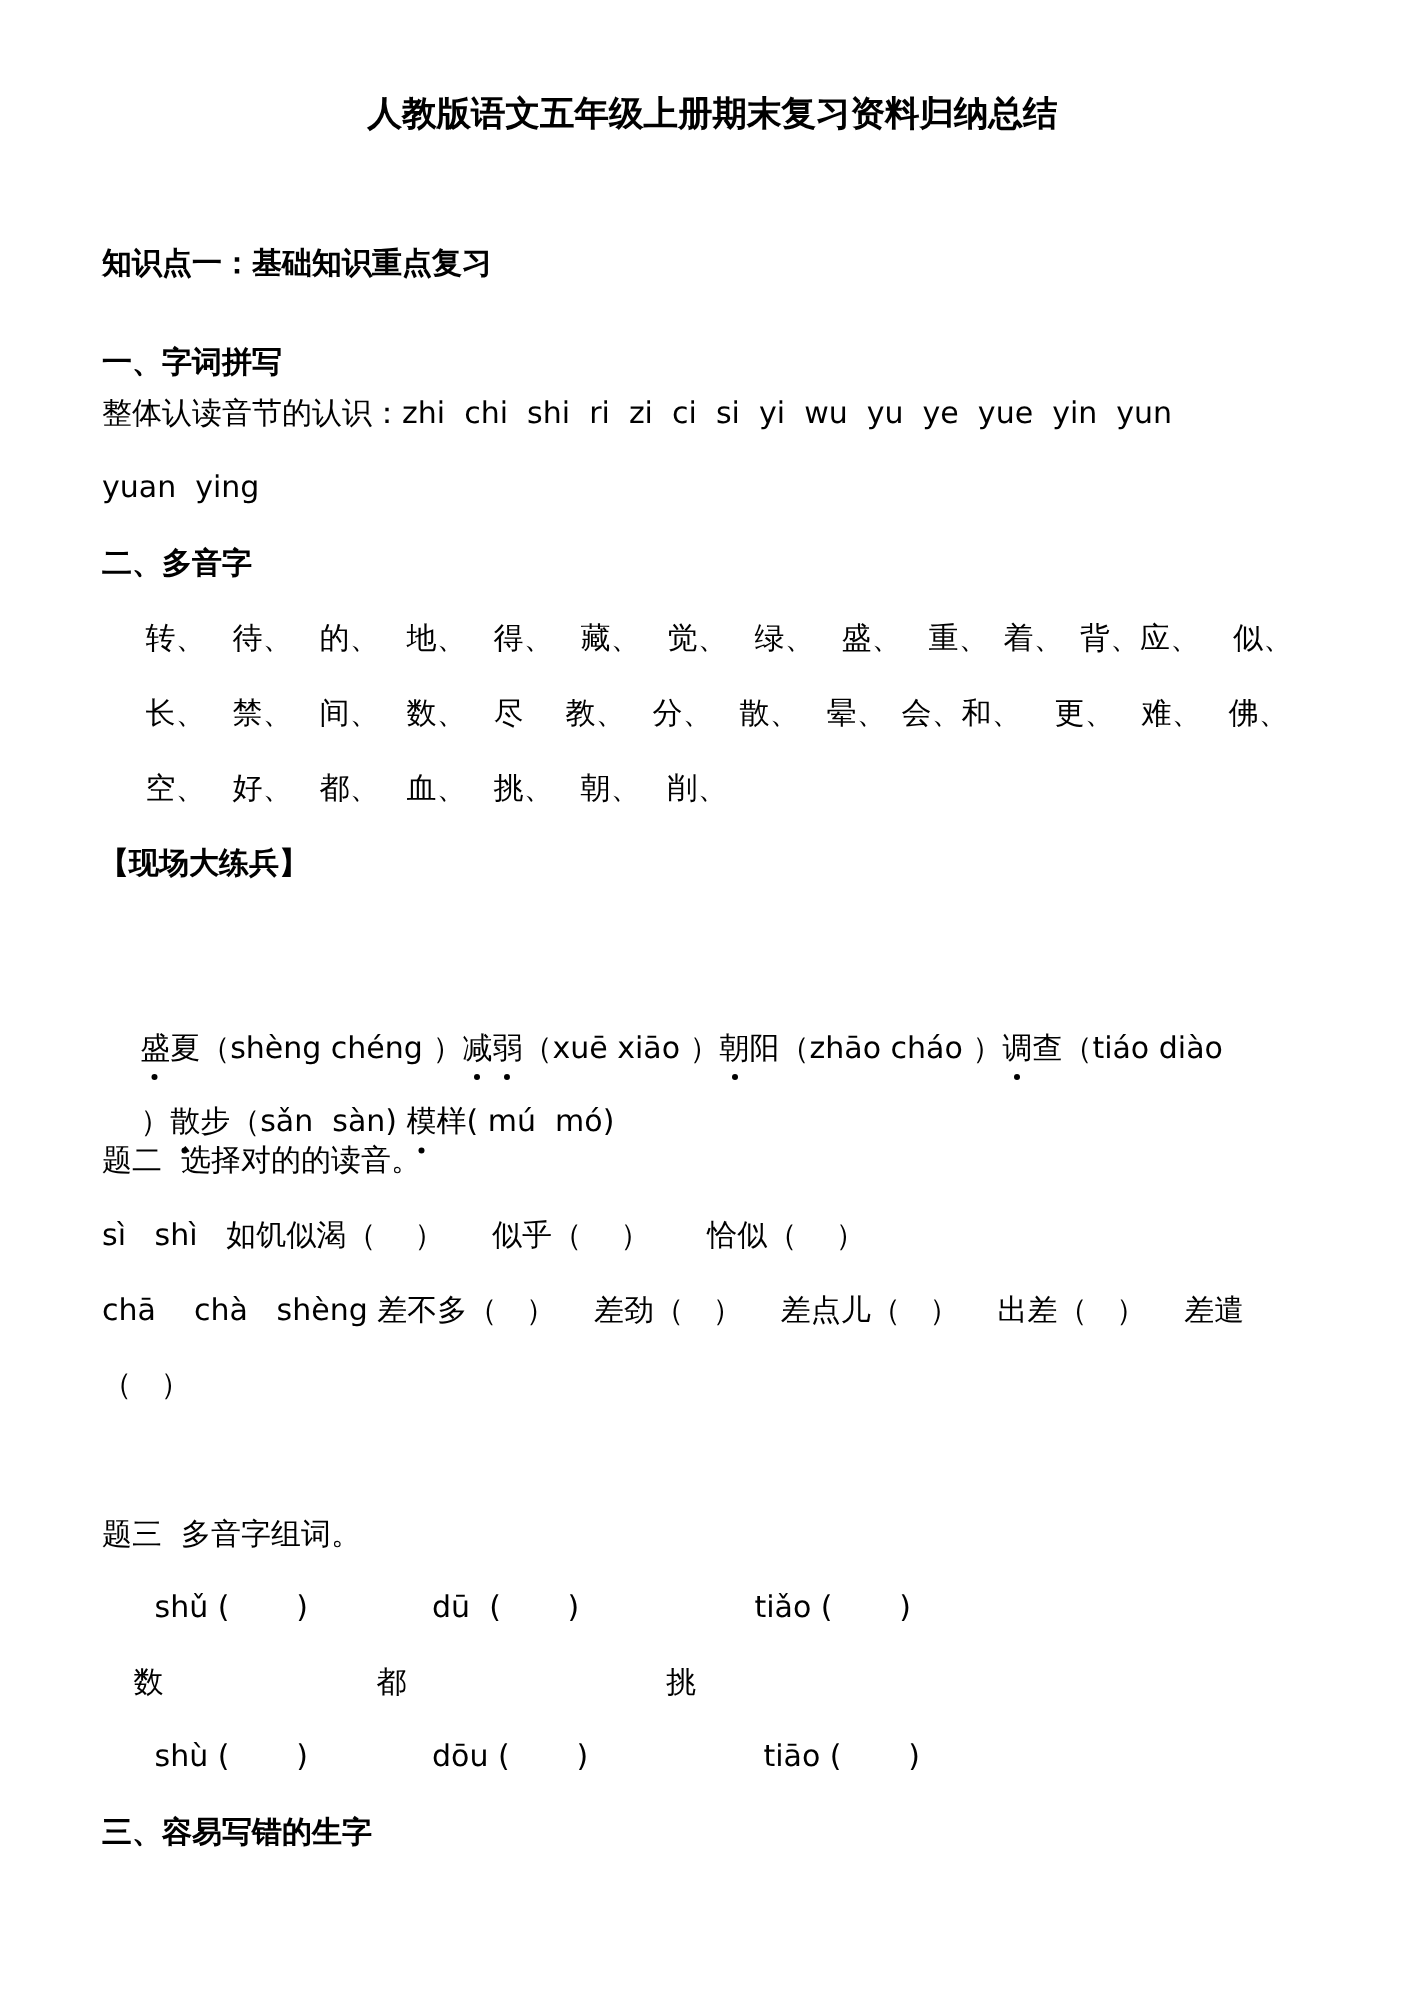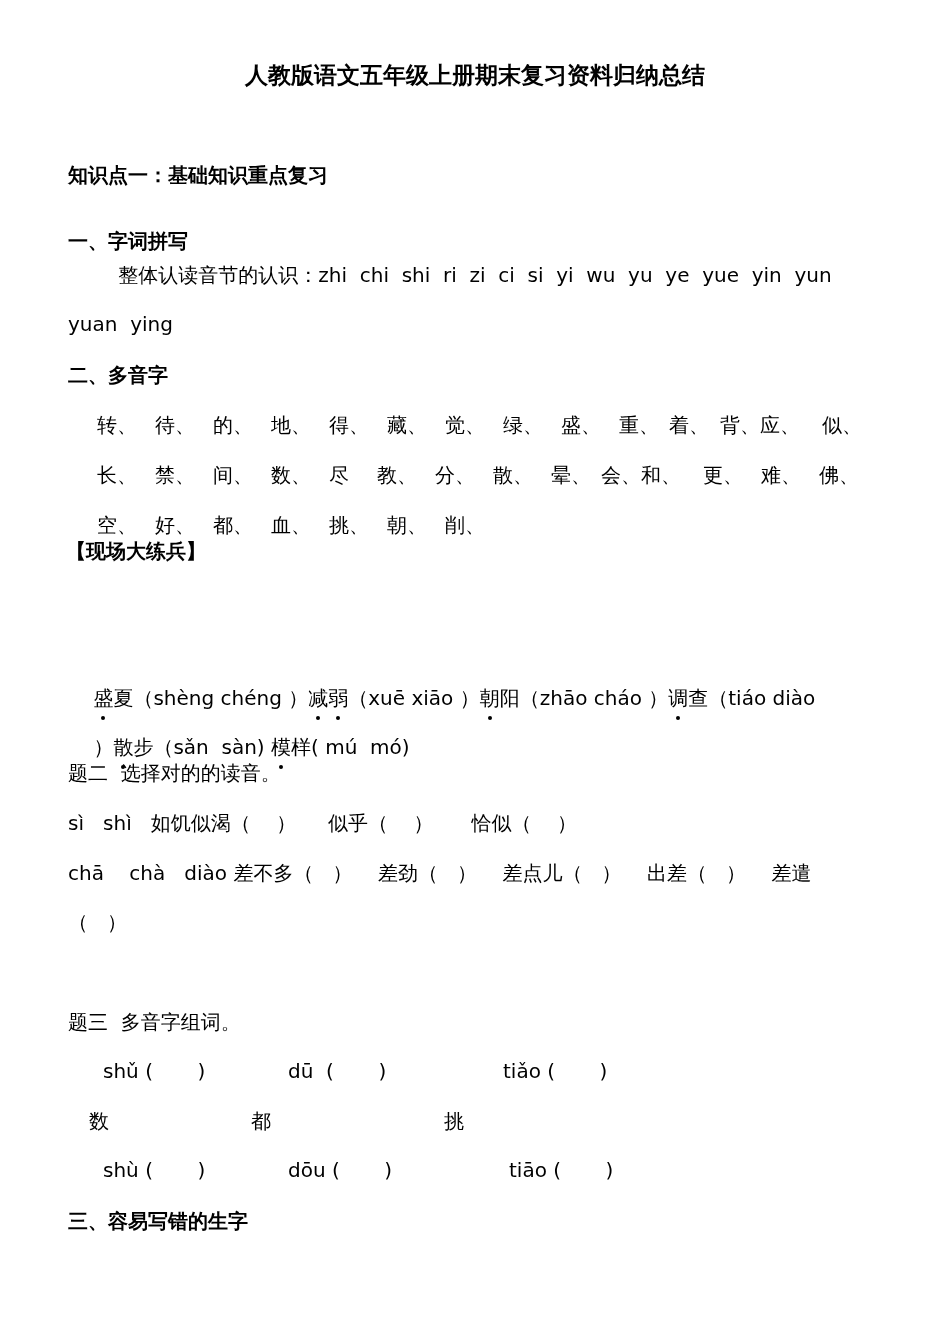--- a/index.html
+++ b/index.html
@@ -80,21 +80,21 @@
 <body>
 
 <div class="page">
 
   <div class="title">人教版语文五年级上册期末复习资料归纳总结</div>
 
   <div class="line bold" style="top:161px;">知识点一：基础知识重点复习</div>
 
   <div class="line bold" style="top:211px;margin-top:16px;">一、字词拼写</div>
 
-  <div class="line" style="top:261px; width:814px;text-align:center;">整体认读音节的认识：zhi  chi  shi  ri  zi  ci  si  yi  wu  yu  ye  yue  yin  yun</div>
+  <div class="line" style="top:261px; width:814px;">整体认读音节的认识：zhi  chi  shi  ri  zi  ci  si  yi  wu  yu  ye  yue  yin  yun</div>
   <div class="line" style="top:310px;">yuan  ying</div>
 
   <div class="line bold" style="top:361px;">二、多音字</div>
 
   <div class="row-chars" style="top:411px;">
     <span style="left:0px;">转、</span>
     <span style="left:58px;">待、</span>
     <span style="left:116px;">的、</span>
     <span style="left:174px;">地、</span>
     <span style="left:232px;">得、</span>
@@ -127,34 +127,34 @@
   <div class="row-chars" style="top:511px;">
     <span style="left:0px;">空、</span>
     <span style="left:58px;">好、</span>
     <span style="left:116px;">都、</span>
     <span style="left:174px;">血、</span>
     <span style="left:232px;">挑、</span>
     <span style="left:290px;">朝、</span>
     <span style="left:348px;">削、</span>
   </div>
 
-  <div class="line bold" style="top:537px; left:66px;">【现场大练兵】</div>
+  <div class="line bold" style="top:561px; left:66px;">【现场大练兵】</div>
 
 
   <div class="line" style="top:656px;">
     <span class="dot-word"><span class="dot-char">盛</span><span>夏</span></span><span>（shèng chéng ）</span><span class="dot-word"><span class="dot-char">减</span><span class="dot-char">弱</span></span><span>（xuē xiāo ）</span><span class="dot-word"><span class="dot-char">朝</span><span>阳</span></span><span>（zhāo cháo ）</span><span class="dot-word"><span class="dot-char">调</span><span>查</span></span><span>（tiáo diào</span>
   </div>
 
   <div class="line" style="top:759px;">题二  选择对的的读音。</div>
 
   <div class="line" style="top:705px;">
     <span>）</span><span class="dot-word"><span class="dot-char">散</span><span>步</span></span><span>（sǎn  sàn)</span><span> </span><span class="dot-word"><span class="dot-char">模</span><span>样</span></span><span>( mú  mó)</span>
   </div>
   <div class="line" style="top:809px;">sì   shì   如饥似渴（    ）     似乎（    ）      恰似（    ）</div>
-  <div class="line" style="top:859px;">chā    chà   diào 差不多（   ）    差劲（   ）    差点儿（   ）    出差（   ）    差遣</div>
+  <div class="line" style="top:859px;">chā    chà   shèng 差不多（   ）    差劲（   ）    差点儿（   ）    出差（   ）    差遣</div>
   <div class="line" style="top:908px;">（   ）</div>
 
   <div class="line" style="top:1008px;">题三  多音字组词。</div>
 
   <div class="abs" style="left:103px; top:1057px;">shǔ (       )</div>
   <div class="abs" style="left:288px; top:1057px;">dū  (       )</div>
   <div class="abs" style="left:503px; top:1057px;">tiǎo (       )</div>
 
   <div class="abs" style="left:89px; top:1107px;">数</div>
   <div class="abs" style="left:251px; top:1107px;">都</div>

